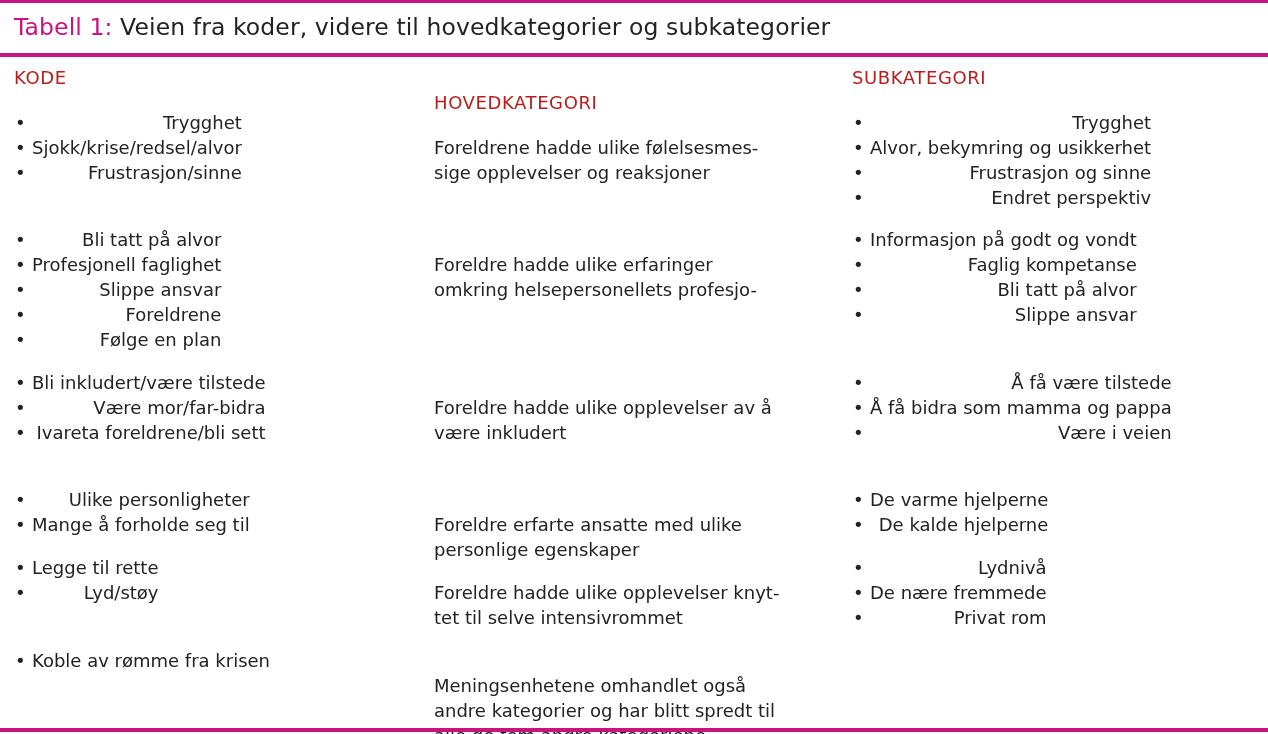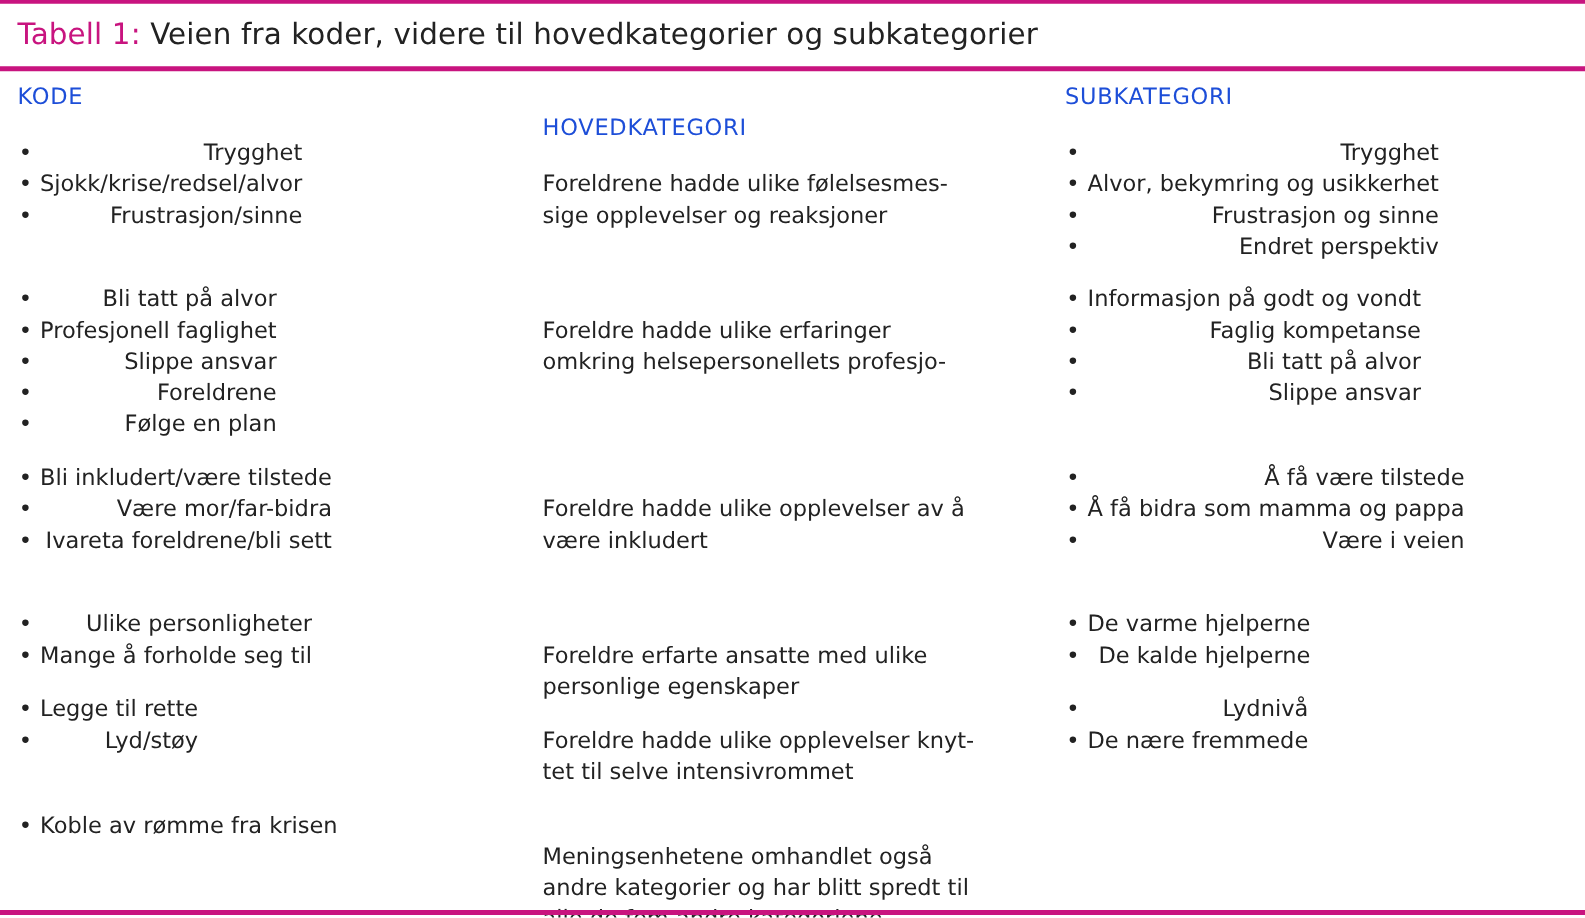--- a/index.html
+++ b/index.html
@@ -5,21 +5,21 @@
   html, body { margin:0; padding:0; background:#ffffff; }
   body { width:1268px; height:734px; position:relative; overflow:hidden;
          font-family:"DejaVu Sans", sans-serif; color:#222222; }
   .rule { position:absolute; left:0; width:1268px; height:4px; background:#c8147f; }
   .rule-top { top:0; height:3px; }
   .rule-mid { top:53px; height:4px; }
   .rule-bot { top:728px; height:4px; }
   .title { position:absolute; left:14px; top:12px; font-size:23.5px; line-height:30px; white-space:nowrap; letter-spacing:0.1px; }
   .title .lbl { color:#c8147f; font-weight:normal; }
   .title .txt { color:#222; }
-  .hdr { position:absolute; top:67px; font-size:18px; line-height:22px; color:#1d4ed8; letter-spacing:0.6px; }
+  .hdr { position:absolute; top:67px; font-size:18px; line-height:22px; color:#b91c1c; letter-spacing:0.6px; }
   .cell { position:absolute; font-size:18px; line-height:25px; color:#222; white-space:nowrap; }
   .cell ul { list-style:none; margin:0; padding:0;text-align:right; }
   .cell li { position:relative; padding-left:18px; }
   .cell li::before { content:"\2022"; position:absolute; left:1px; top:0; }
   .c1 { left:14px; }
   .c2 { left:434px;margin-top:25px; }
   .c3 { left:852px; }
   .c2 .ln { display:block; }
 </style>
 </head>
@@ -120,20 +120,21 @@
 </ul>
   </div>
 <div class="cell c2" style="top:555px">
   <span class="ln">Foreldre hadde ulike opplevelser knyt-</span>
   <span class="ln">tet til selve intensivrommet</span>
 </div>
 <div class="cell c3" style="top:555px">
     <ul>
   <li>Lydnivå</li>
   <li>De nære fremmede</li>
+  <li>Privat rom</li>
 </ul>
   </div>
 
 <div class="cell c1" style="top:648px">
     <ul>
   <li>Koble av rømme fra krisen</li>
 </ul>
   </div>
 <div class="cell c2" style="top:648px">
   <span class="ln">Meningsenhetene omhandlet også</span>

